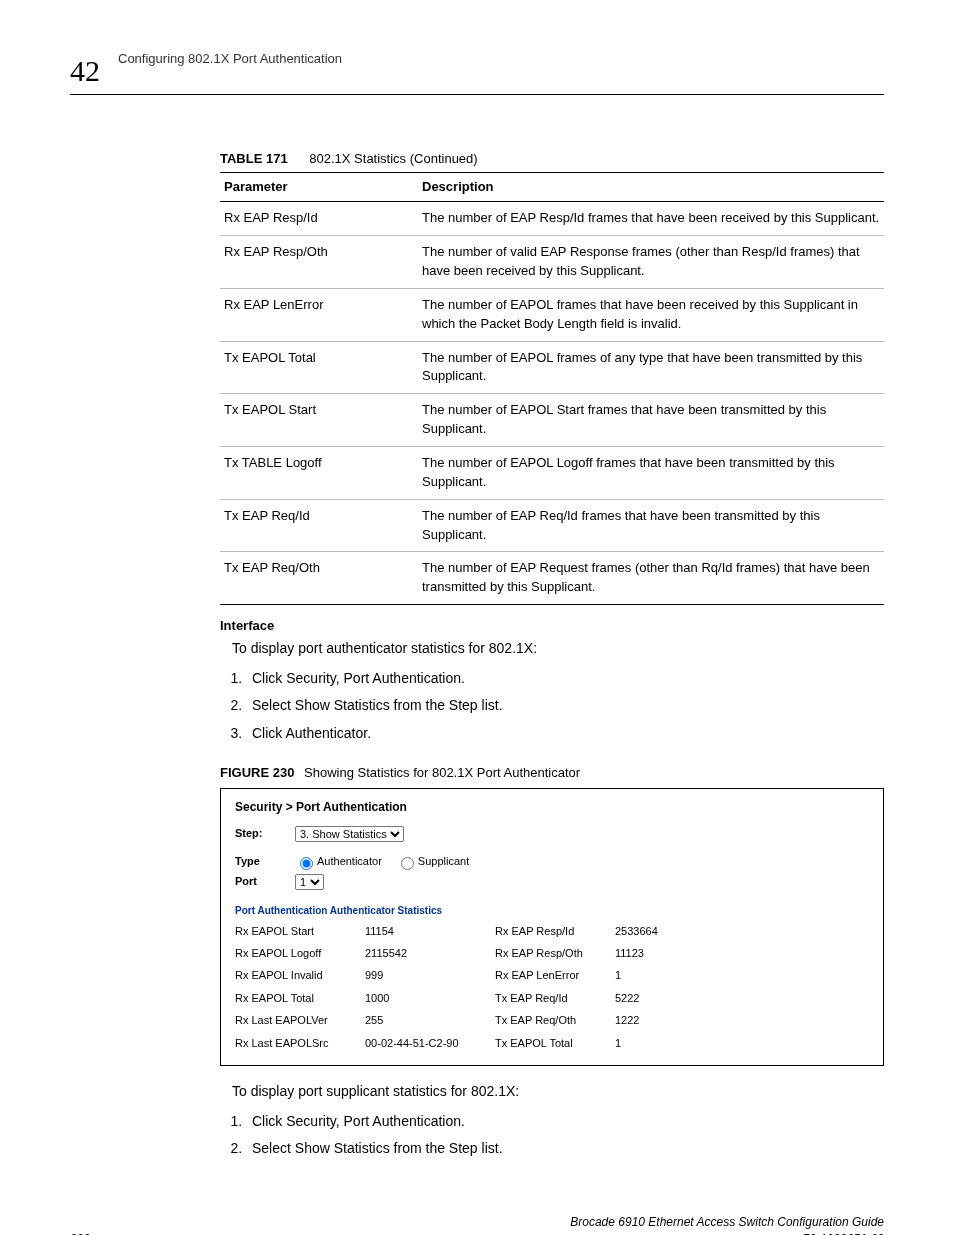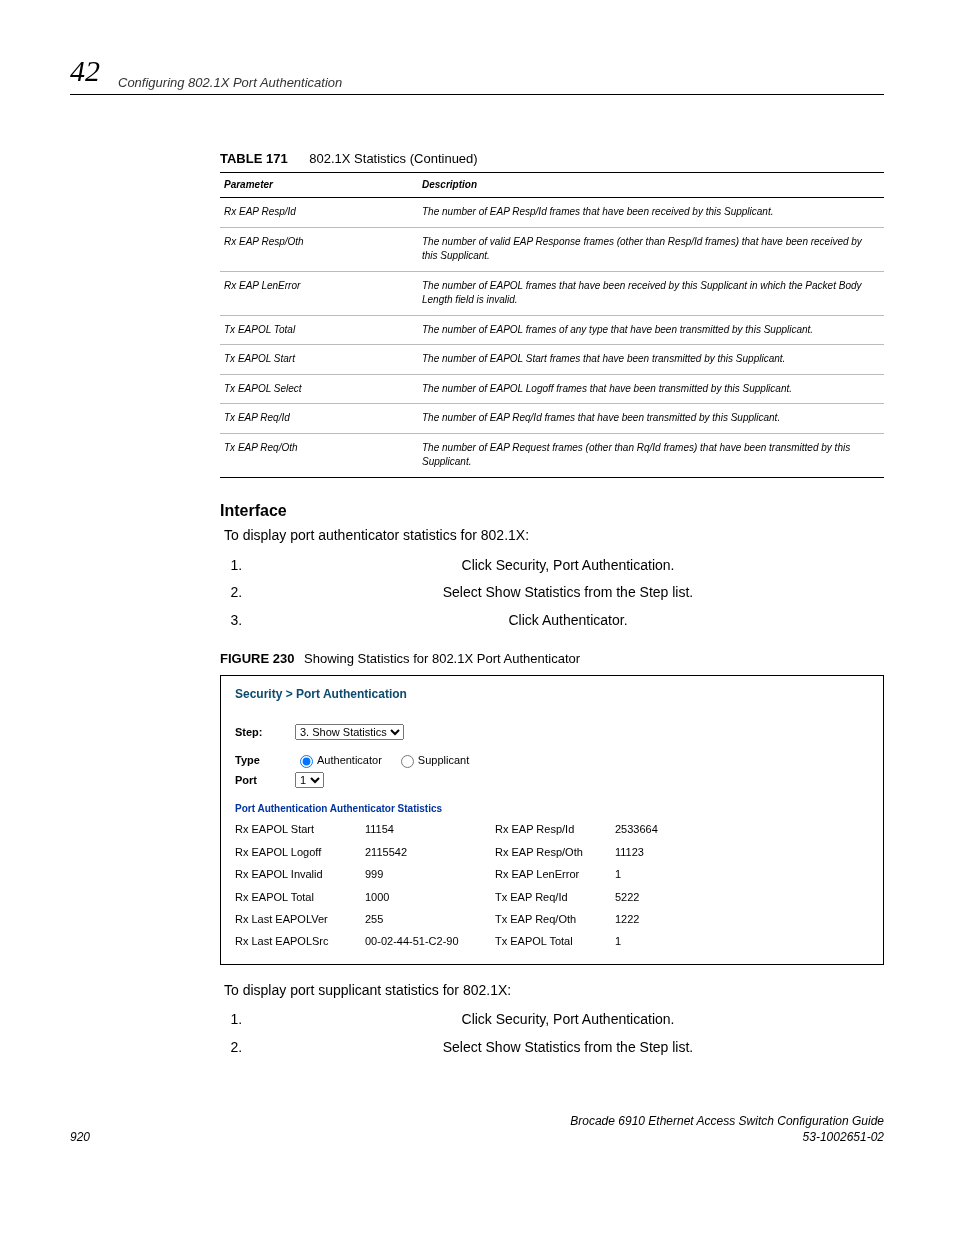--- a/index.html
+++ b/index.html
@@ -7,25 +7,24 @@
     font-size: 13px;
     color: #000;
     margin: 0;
     padding: 50px 70px 40px 70px;
     width: 954px;
     box-sizing: border-box;
     line-height: 1.4;
   }
   .page-header {
     display: flex;
-    align-items: flex-end;
+    align-items: flex-start;
     border-bottom: 1px solid #000;
     padding-bottom: 2px;
     margin-bottom: 55px;
-    font-style: italic;
   }
   .chap-num {
     font-size: 30px;
     font-weight: normal;
     font-family: Georgia, "Times New Roman", serif;
     margin-right: 18px;
   }
   .chap-title {
     font-size: 13px;
     color: #333;
@@ -40,22 +39,21 @@
   .table-label {
     font-weight: bold;
     font-family: Arial, sans-serif;
   }
   .table-title {
     margin-left: 18px;
   }
   table.stats {
     border-collapse: collapse;
     width: 100%;
-    font-size: 10px;
-    font-style: italic;
+    font-size: 13px;
   }
   table.stats th {
     text-align: left;
     font-weight: bold;
     border-top: 1.3px solid #000;
     border-bottom: 1.3px solid #000;
     padding: 5px 4px;
   }
   table.stats td {
     vertical-align: top;
@@ -64,33 +62,32 @@
     line-height: 1.45;
   }
   table.stats tr:last-child td {
     border-bottom: 1.3px solid #000;
   }
   table.stats td:first-child, table.stats th:first-child {
     width: 190px;
   }
   .section-hdr {
     font-weight: bold;
-    margin-top: 22px;
+    margin-top: 12px;
     margin-bottom: 4px;
-    font-size: 16px;
+    font-size: 13px;
   }
   .intro {
-    margin: 0 0 10px 4px;
+    margin: 0 0 10px 12px;
     font-size: 14px;
   }
   ol.steps {
     font-size: 14px;
     margin: 0 0 20px 0;
     padding-left: 26px;
-    text-align: center;
   }
   ol.steps li {
     padding-left: 6px;
     margin-bottom: 8px;
   }
   .fig-caption {
     margin: 12px 0 6px 0;
   }
   .fig-label {
     font-weight: bold;
@@ -99,24 +96,24 @@
     font-weight: normal;
     margin-left: 6px;
   }
   .figure {
     border: 1.3px solid #000;
     padding: 10px 14px 14px 14px;
     font-size: 11px;
     margin-bottom: 16px;
   }
   .breadcrumb {
-    color: #0c4a6e;
+    color: #000000;
     font-weight: bold;
     font-size: 12px;
-    margin-bottom: 22px;
+    margin-bottom: 10px;
   }
   .ctrl-row {
     margin: 4px 0;
     display: flex;
     align-items: center;
   }
   .ctrl-label {
     width: 60px;
     font-weight: bold;
   }
@@ -199,21 +196,21 @@
         </tr>
       <tr>
           <td>Tx EAPOL Total</td>
           <td>The number of EAPOL frames of any type that have been transmitted by this Supplicant.</td>
         </tr>
       <tr>
           <td>Tx EAPOL Start</td>
           <td>The number of EAPOL Start frames that have been transmitted by this Supplicant.</td>
         </tr>
       <tr>
-          <td>Tx EAPOL Select</td>
+          <td>Tx TABLE Logoff</td>
           <td>The number of EAPOL Logoff frames that have been transmitted by this Supplicant.</td>
         </tr>
       <tr>
           <td>Tx EAP Req/Id</td>
           <td>The number of EAP Req/Id frames that have been transmitted by this Supplicant.</td>
         </tr>
       <tr>
           <td>Tx EAP Req/Oth</td>
           <td>The number of EAP Request frames (other than Rq/Id frames) that have been transmitted by this Supplicant.</td>
         </tr>

